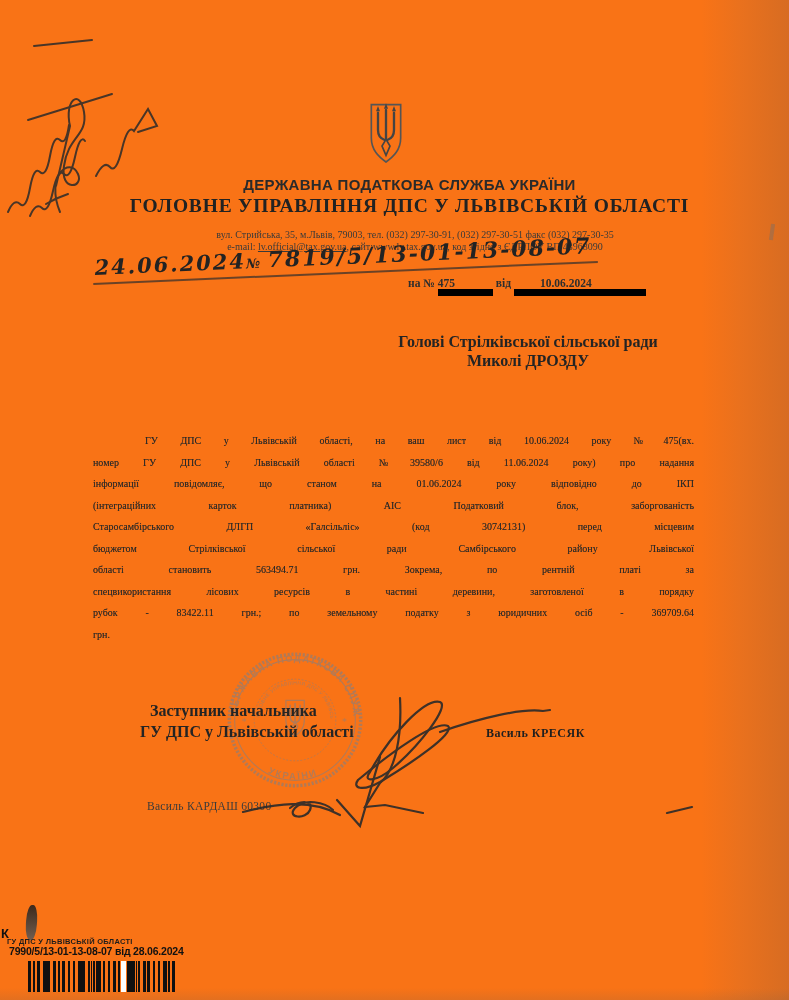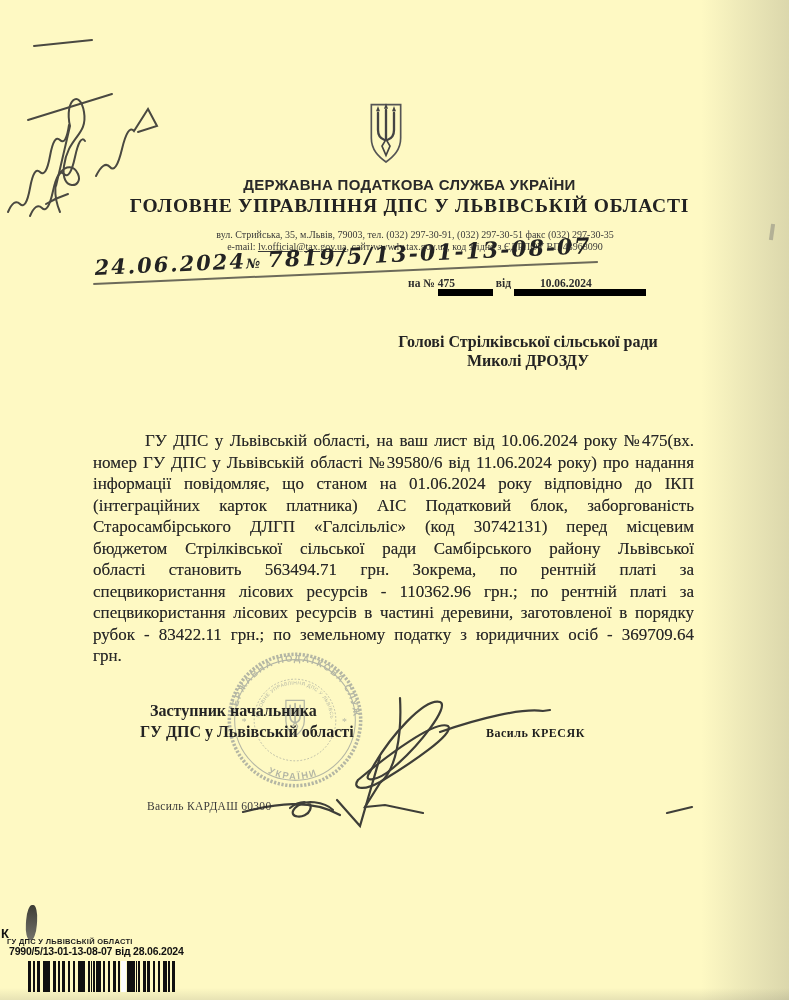--- a/index.html
+++ b/index.html
@@ -1,16 +1,16 @@
 <!DOCTYPE html>
 <html><head>
 <meta charset="utf-8">
 <style>
   html,body{margin:0;padding:0;background:#9a9a9a;}
-  .page{position:relative;width:789px;height:1000px;background:#fef9c3;overflow:hidden;
+  .page{position:relative;width:789px;height:1000px;background:#f97316;overflow:hidden;
         font-family:"Liberation Serif",serif;color:#262626;}
   .abs{position:absolute;}
   
   .right-shade{right:0;top:0;width:88px;height:100%;
     background:linear-gradient(90deg,rgba(90,90,90,0) 0%,rgba(95,95,95,.10) 45%,rgba(80,80,80,.20) 100%);}
   .bottom-shade{left:0;bottom:0;width:100%;height:12px;
     background:linear-gradient(180deg,rgba(90,90,90,0),rgba(90,90,90,.14));}
   .margin-smudge{left:26px;top:905px;width:11px;height:35px;border-radius:45%;
     background:linear-gradient(180deg,#1c1c1c,#5a5a5a);transform:rotate(4deg);opacity:.85;}
   .speck{left:770px;top:224px;width:4px;height:16px;background:rgba(110,110,110,.4);transform:rotate(8deg);}
@@ -28,21 +28,21 @@
   .hand-ref .d{font-size:21px;}
   .hand-ref .no{font-size:13px;letter-spacing:0;}
   .hand-ref .n{font-size:22px;}
   .reply{left:408px;top:277px;font-size:11.5px;font-weight:bold;color:#2e2e2e;}
   .u{border-bottom:7px solid #000000;display:inline-block;line-height:11px;}
   .gap{height:10px;vertical-align:bottom;}
   
   .addressee{left:378px;top:332px;width:300px;text-align:center;font-weight:bold;
     font-size:16px;line-height:19px;color:#242424;}
   
-  .body-block{left:93px;top:430px;width:601px;font-size:17px;color:#282828;
+  .body-block{left:93px;top:430px;width:601px;font-size:10px;color:#282828;
     text-shadow:0 0 .4px rgba(40,40,40,.5);}
   .bline{line-height:21.5px;text-align:justify;text-align-last:justify;}
   .bline.first{text-indent:52px;}
   .bline.last{text-align-last:left;}
   
   .post{left:140px;top:701px;font-weight:bold;font-size:16px;line-height:20.5px;color:#242424;}
   .post .l1{padding-left:10px;}
   .signer{left:486px;top:726px;font-weight:bold;font-size:12px;letter-spacing:.5px;color:#1f1f1f;}
   .executor{left:147px;top:800px;font-size:11.5px;letter-spacing:.3px;color:#3b3b3b;}
   .stamp{left:224px;top:649px;width:142px;height:142px;opacity:.55;}
@@ -123,21 +123,20 @@
   </div>
 
   <div class="abs body-block">
     <div class="bline first">ГУ ДПС у Львівській області, на ваш лист від 10.06.2024 року №475(вх.</div>
     <div class="bline">номер ГУ ДПС у Львівській області №39580/6 від 11.06.2024 року) про надання</div>
     <div class="bline">інформації повідомляє, що станом на 01.06.2024 року відповідно до ІКП</div>
     <div class="bline">(інтеграційних карток платника) АІС Податковий блок, заборгованість</div>
     <div class="bline">Старосамбірського ДЛГП «Галсільліс» (код 30742131) перед місцевим</div>
     <div class="bline">бюджетом Стрілківської сільської ради Самбірського району Львівської</div>
     <div class="bline">області становить 563494.71 грн. Зокрема, по рентній платі за</div>
-    <div class="bline">спецвикористання лісових ресурсів - 110362.96 грн.; по рентній платі за</div>
     <div class="bline">спецвикористання лісових ресурсів в частині деревини, заготовленої в порядку</div>
     <div class="bline">рубок - 83422.11 грн.; по земельному податку з юридичних осіб - 369709.64</div>
     <div class="bline last">грн.</div>
   </div>
 
   <svg class="abs stamp" viewBox="0 0 160 160">
     <defs>
       <path id="arcT" d="M 14,80 A 66,66 0 1 1 146,80"></path>
       <path id="arcB" d="M 30,124 A 66,66 0 0 0 130,124"></path>
       <path id="arcI" d="M 40,80 A 40,40 0 1 1 120,80"></path>

